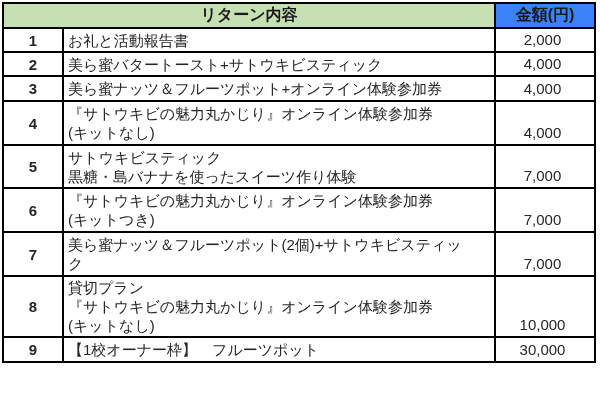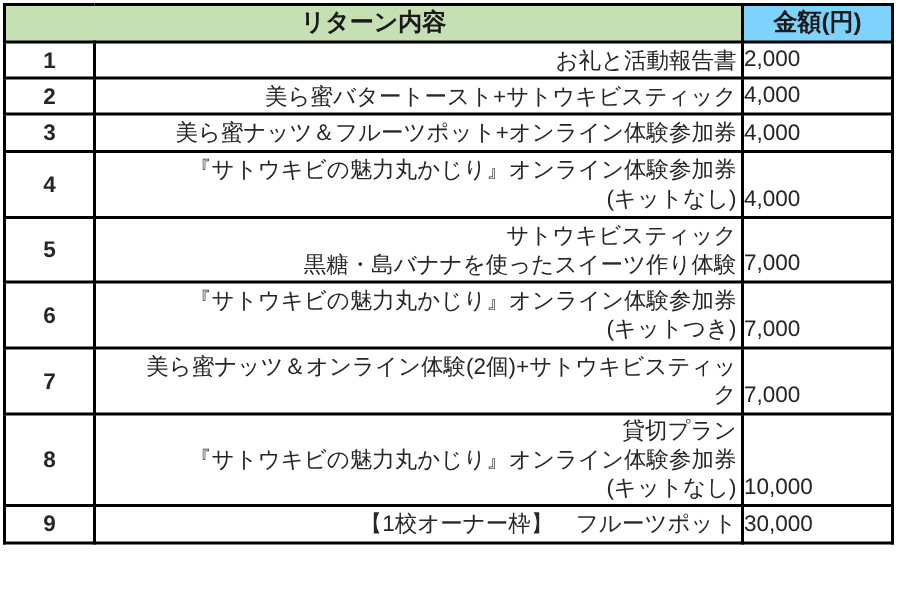--- a/index.html
+++ b/index.html
@@ -28,36 +28,36 @@
   td.th {
     font-size: 16px;
     font-weight: bold;
     text-align: center;
     vertical-align: middle;
     color: #1a1a1a;
     height: 16px;
     padding: 1px 2px;
   }
   td.th-green { background: #c6e0b4; }
-  td.th-pink  { background: #7dd3fc; }
+  td.th-pink  { background: #3b82f6; }
   td.no {
     text-align: center;
     vertical-align: middle;
     font-weight: bold;
     padding: 0;
   }
   td.content {
-    text-align: right;
+    text-align: left;
     vertical-align: middle;
     padding: 1px 3px 1px 4px;
     line-height: 19px;
     white-space: pre-line;
   }
   td.amount {
-    text-align: left;
+    text-align: center;
     vertical-align: bottom;
     padding: 0 5px 2px 0;
     line-height: 18px;
   }
   tr.h-s  td { height: 24px; }
   tr.h-s2 td { height: 25px; }
   tr.h-m  td { height: 44px; }
   tr.h-m2 td { height: 43px; }
   tr.h-l  td { height: 60px; }
 </style>
@@ -110,21 +110,21 @@
 
     <tr class="h-m">
       <td class="no">6</td>
       <td class="content">『サトウキビの魅力丸かじり』オンライン体験参加券
 (キットつき)</td>
       <td class="amount">7,000</td>
     </tr>
 
     <tr class="h-m">
       <td class="no">7</td>
-      <td class="content">美ら蜜ナッツ＆オンライン体験(2個)+サトウキビスティッ
+      <td class="content">美ら蜜ナッツ＆フルーツポット(2個)+サトウキビスティッ
 ク</td>
       <td class="amount">7,000</td>
     </tr>
 
     <tr class="h-l">
       <td class="no">8</td>
       <td class="content">貸切プラン
 『サトウキビの魅力丸かじり』オンライン体験参加券
 (キットなし)</td>
       <td class="amount">10,000</td>

